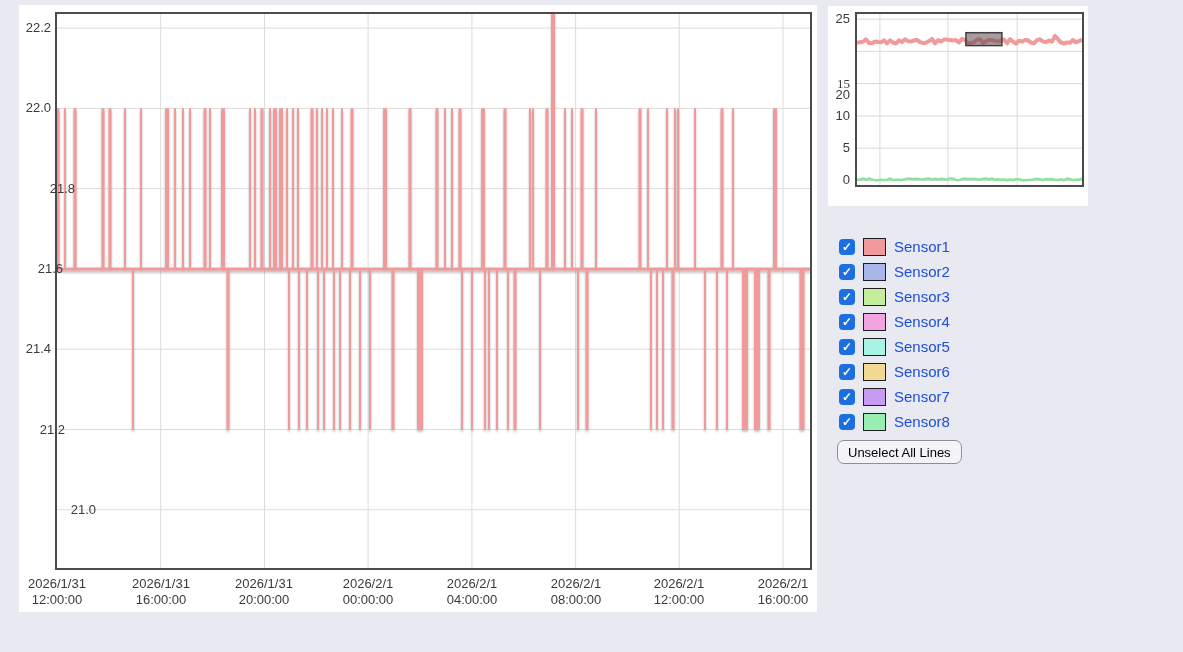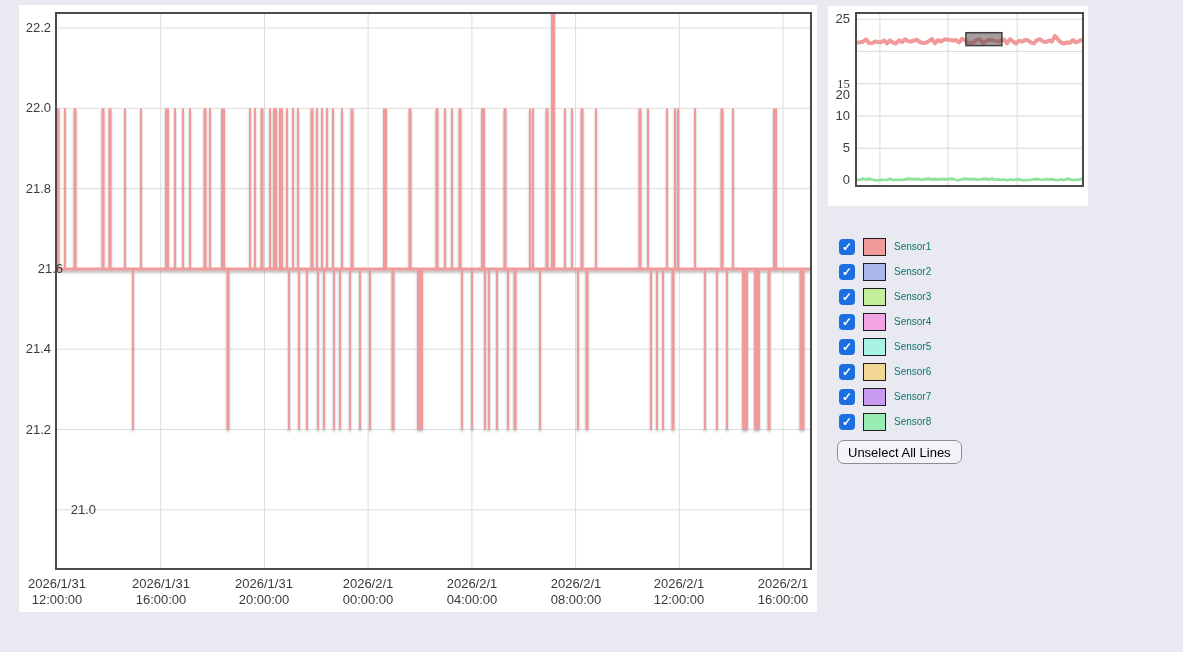--- a/index.html
+++ b/index.html
@@ -15,21 +15,21 @@
   .y-label{width:32px;text-align:right;}
   .x-label{width:84px;text-align:center;line-height:16px;}
   .btn-row{position:absolute;left:837px;top:197px;display:flex;gap:7px;}
   button.ctrl{font-family:"Liberation Sans",sans-serif;font-size:13px;color:#000;
     background:#f4f4f8;border:1px solid #8d8d99;border-radius:7px;padding:3px 10px;height:24px;}
   .legend{position:absolute;left:839px;top:234px;}
   .legend-row{display:flex;align-items:center;height:25px;}
   .cb{width:16px;height:16px;border-radius:4px;background:#1b6fe0;color:#fff;
     font-size:12px;line-height:16px;text-align:center;font-weight:bold;margin-right:8px;flex:0 0 auto;}
   .swatch{width:21px;height:16px;border:1px solid #1d1d1d;margin-right:8px;flex:0 0 auto;}
-  .legend-label{font-size:10px;color:#0f766e;text-align:center;}
+  .legend-label{font-size:15px;color:#1d4ed8;text-align:center;}
   .unselect-btn{position:absolute;left:837px;top:440px;}
   svg{display:block;}
 </style>
 </head>
 <body>
 
 <div class="page">
 
   <div class="panel main-panel">
     <div class="plot main-plot">
@@ -146,24 +146,24 @@
             <line x1="700.0" x2="700.0" y1="254.92028985507184" y2="415.5" stroke-width="6"></line>
             <line x1="712.0" x2="712.0" y1="254.92028985507184" y2="415.5" stroke-width="3"></line>
             <line x1="745.0" x2="745.0" y1="254.92028985507184" y2="415.5" stroke-width="5"></line>
             <line x1="496.0" x2="496.0" y1="254.92028985507184" y2="-6.0" stroke-width="4"></line>
           </g>
         </svg>
     </div>
     <div id="main-ylabels">
         <div class="axis-label y-label" style="left: 0px; top: 15px; text-align: right;">22.2</div>
         <div class="axis-label y-label" style="left: 0px; top: 95px;">22.0</div>
-        <div class="axis-label y-label" style="left: 0px; top: 176px;">21.8</div>
+        <div class="axis-label y-label" style="left: 0px; top: 176px; padding-left: 24px;">21.8</div>
         <div class="axis-label y-label" style="left: 0px; top: 256px; padding-left: 12px;">21.6</div>
         <div class="axis-label y-label" style="left: 0px; top: 336px;">21.4</div>
-        <div class="axis-label y-label" style="left: 0px; top: 417px;">21.2</div>
+        <div class="axis-label y-label" style="left: 14px; top: 417px;">21.2</div>
         <div class="axis-label y-label" style="left: 0px; top: 497px; padding-left: 45px;">21.0</div>
       </div>
     <div id="main-xlabels">
         <div class="axis-label x-label" style="left: -4px; top: 571px;">
           <div>2026/1/31</div>
           <div>12:00:00</div>
         </div>
         <div class="axis-label x-label" style="left: 100px; top: 571px;">
           <div>2026/1/31</div>
           <div>16:00:00</div>

